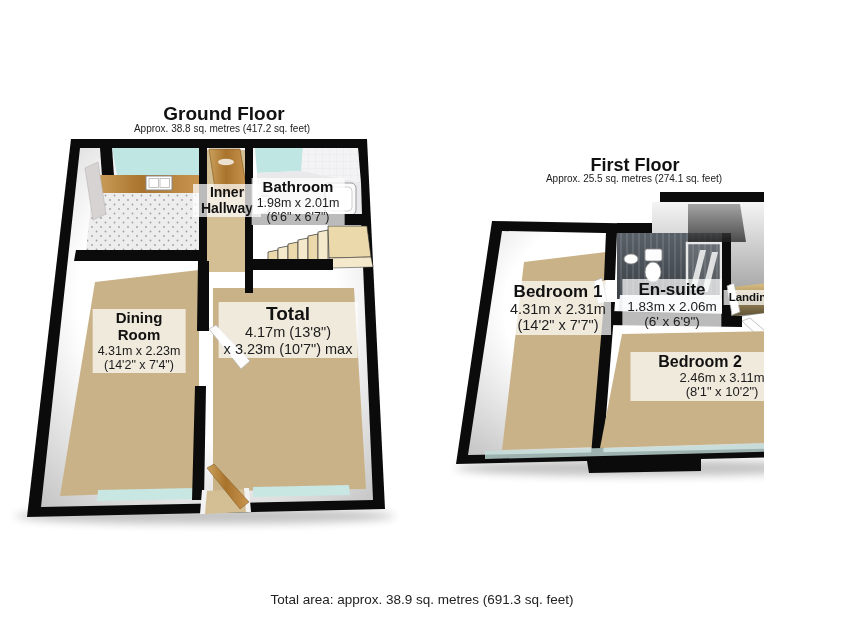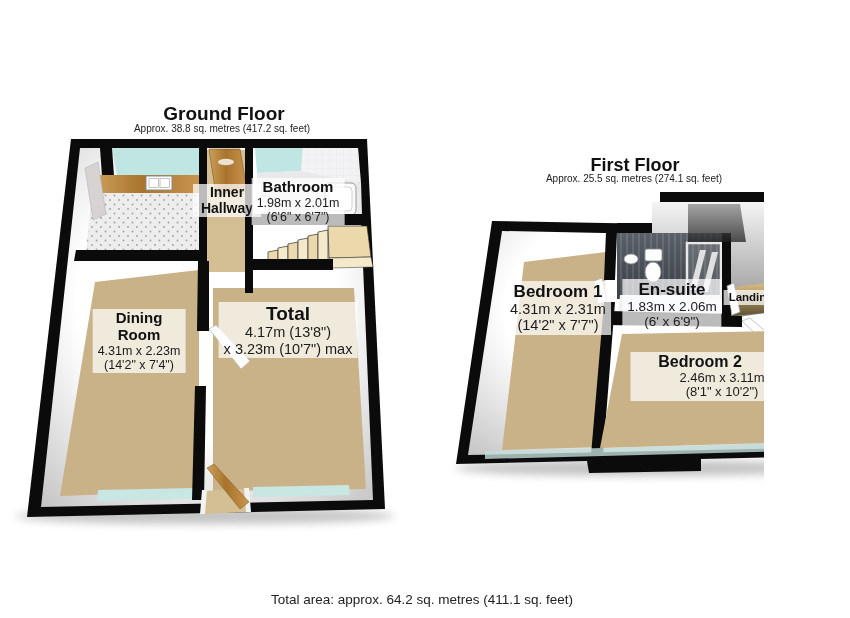--- a/index.html
+++ b/index.html
@@ -239,14 +239,14 @@
   <div class="lbl" style="left:751px;top:290px;">
     <div class="rname ld-name">Landing</div>
   </div>
 
   <div class="lbl" style="left:700px;top:352px;">
     <div class="rname b2-name">Bedroom 2</div>
     <div class="rdim b2-dim">2.46m x 3.11m</div>
     <div class="rdim b2-dim">(8'1" x 10'2")</div>
   </div>
 
-  <div class="footer" style="left:422px;top:592px;">Total area: approx. 64.2 sq. metres (411.1 sq. feet)</div>
+  <div class="footer" style="left:422px;top:592px;">Total area: approx. 38.9 sq. metres (691.3 sq. feet)</div>
 </div>
 
 </body></html>

